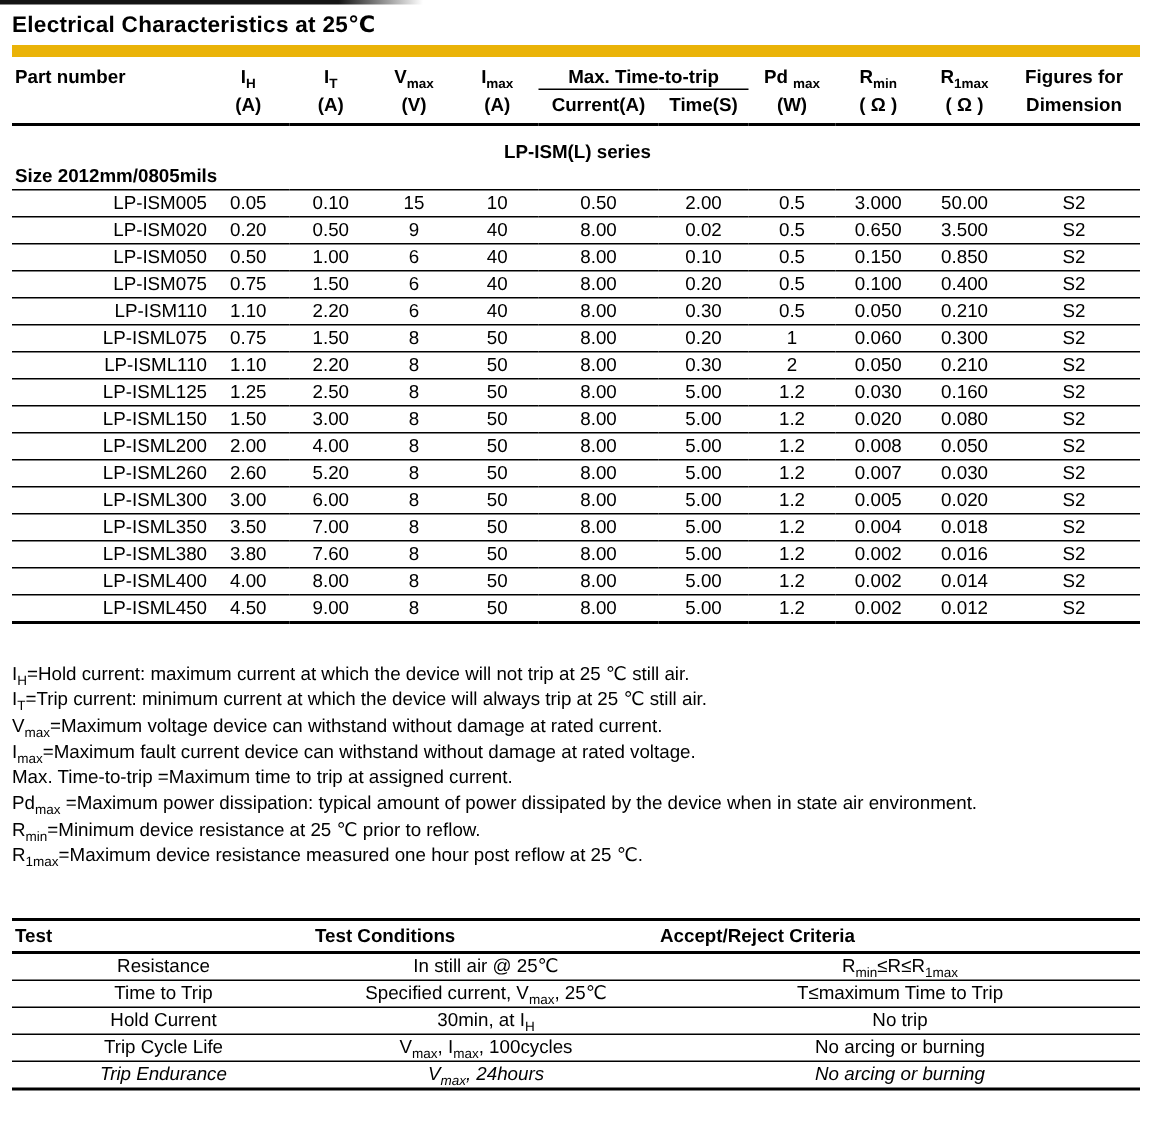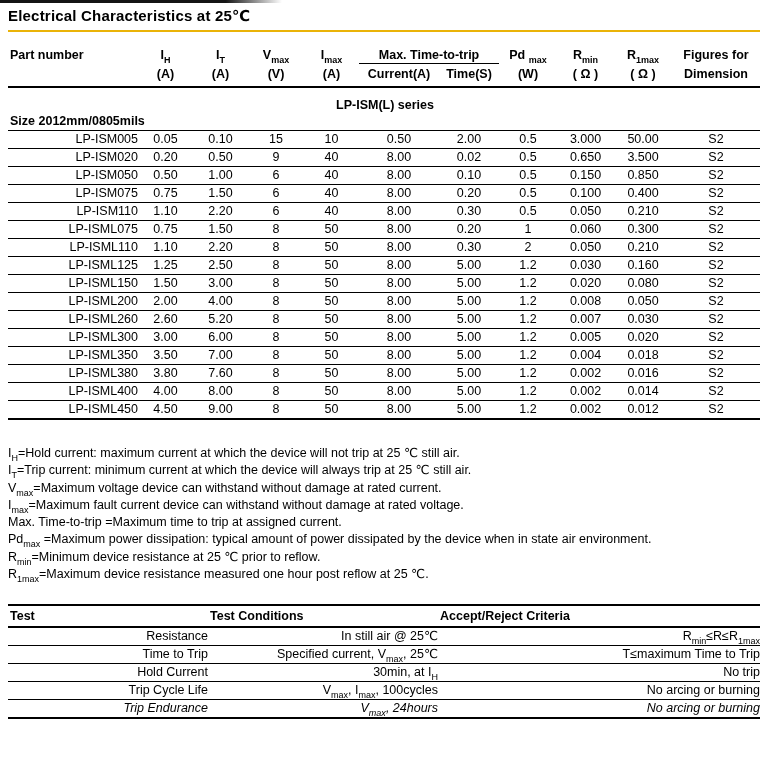--- a/index.html
+++ b/index.html
@@ -8,52 +8,52 @@
     font-family:"Liberation Sans","DejaVu Sans",sans-serif;
     position:relative;overflow:hidden;
   }
   .page{padding:0 8px;}
   .scan-artifact{
     position:absolute;top:0;left:0;height:3px;width:282px;
     background:linear-gradient(to right,#141414 0%,#141414 80%,rgba(20,20,20,0) 100%);
   }
   .title{
     font-size:15px;font-weight:bold;letter-spacing:.2px;
-    padding:7px 0 5px 0;border-bottom:2px solid #eab308;
+    padding:7px 0 5px 0;border-bottom:8px solid #eab308;
   }
   table{border-collapse:collapse;table-layout:fixed;width:752px;}
   td,th{overflow:hidden;white-space:nowrap;}
 
   
-  .spec{font-size:12.5px;margin-top:12px;}
+  .spec{font-size:12.5px;margin-top:2px;}
   .spec th{font-weight:bold;text-align:center;padding:4px 0 1px 0;line-height:14px;}
   .spec th.left, .spec td.left{text-align:left;padding-left:2px;}
   .spec thead tr.hdr2 th{padding:3px 0 5px 0;}
   .spec thead tr.hdr2{border-bottom:2px solid #000;}
   .spec th.group{border-bottom:1px solid #000;}
   .spec tr.series-row td{font-weight:bold;text-align:center;padding:10px 0 1px 2px;line-height:14px;}
   .spec tr.size-row td{font-weight:bold;text-align:left;padding:1px 0 2px 2px;line-height:14px;border-bottom:1px solid #000;}
   .spec tbody.data tr{border-bottom:1px solid #000;}
   .spec tbody.data tr:last-child{border-bottom:2px solid #000;}
   .spec tbody.data td{text-align:center;padding:2px 0;line-height:13px;}
   .spec tbody.data td:first-child{text-align:right;padding-left:2px;}
 
   sub{font-size:9px;line-height:0;}
 
   
   .notes{margin-top:25px;font-size:12.5px;}
   .notes div{line-height:17.3px;}
 
   
-  .tests{font-size:12.5px;margin-top:21px;border-top:2px solid #000;}
+  .tests{font-size:12.5px;margin-top:33px;border-top:2px solid #000;}
   .tests th{
     font-weight:bold;text-align:left;padding:3px 0 3px 2px;line-height:14px;
     border-bottom:2px solid #000;
   }
-  .tests td{text-align:right;padding:2px 0 2px 2px;line-height:13px;}
+  .tests td{text-align:center;padding:2px 0 2px 2px;line-height:13px;}
   .tests tbody tr{border-bottom:1px solid #000;}
   .tests tbody tr:last-child{border-bottom:2px solid #000;font-style:italic;}
 </style>
 </head>
 <body>
 
 <div class="scan-artifact"></div>
 
 <div class="page">
 

